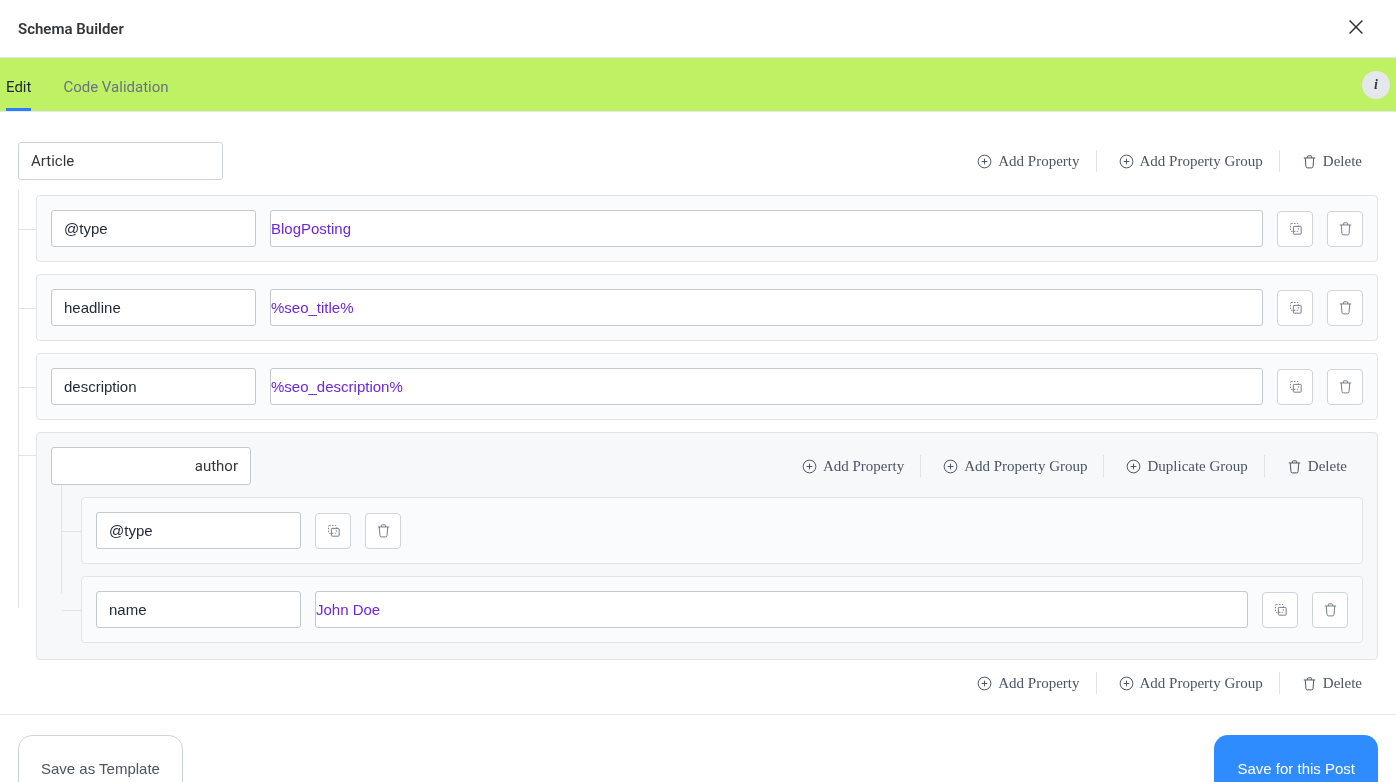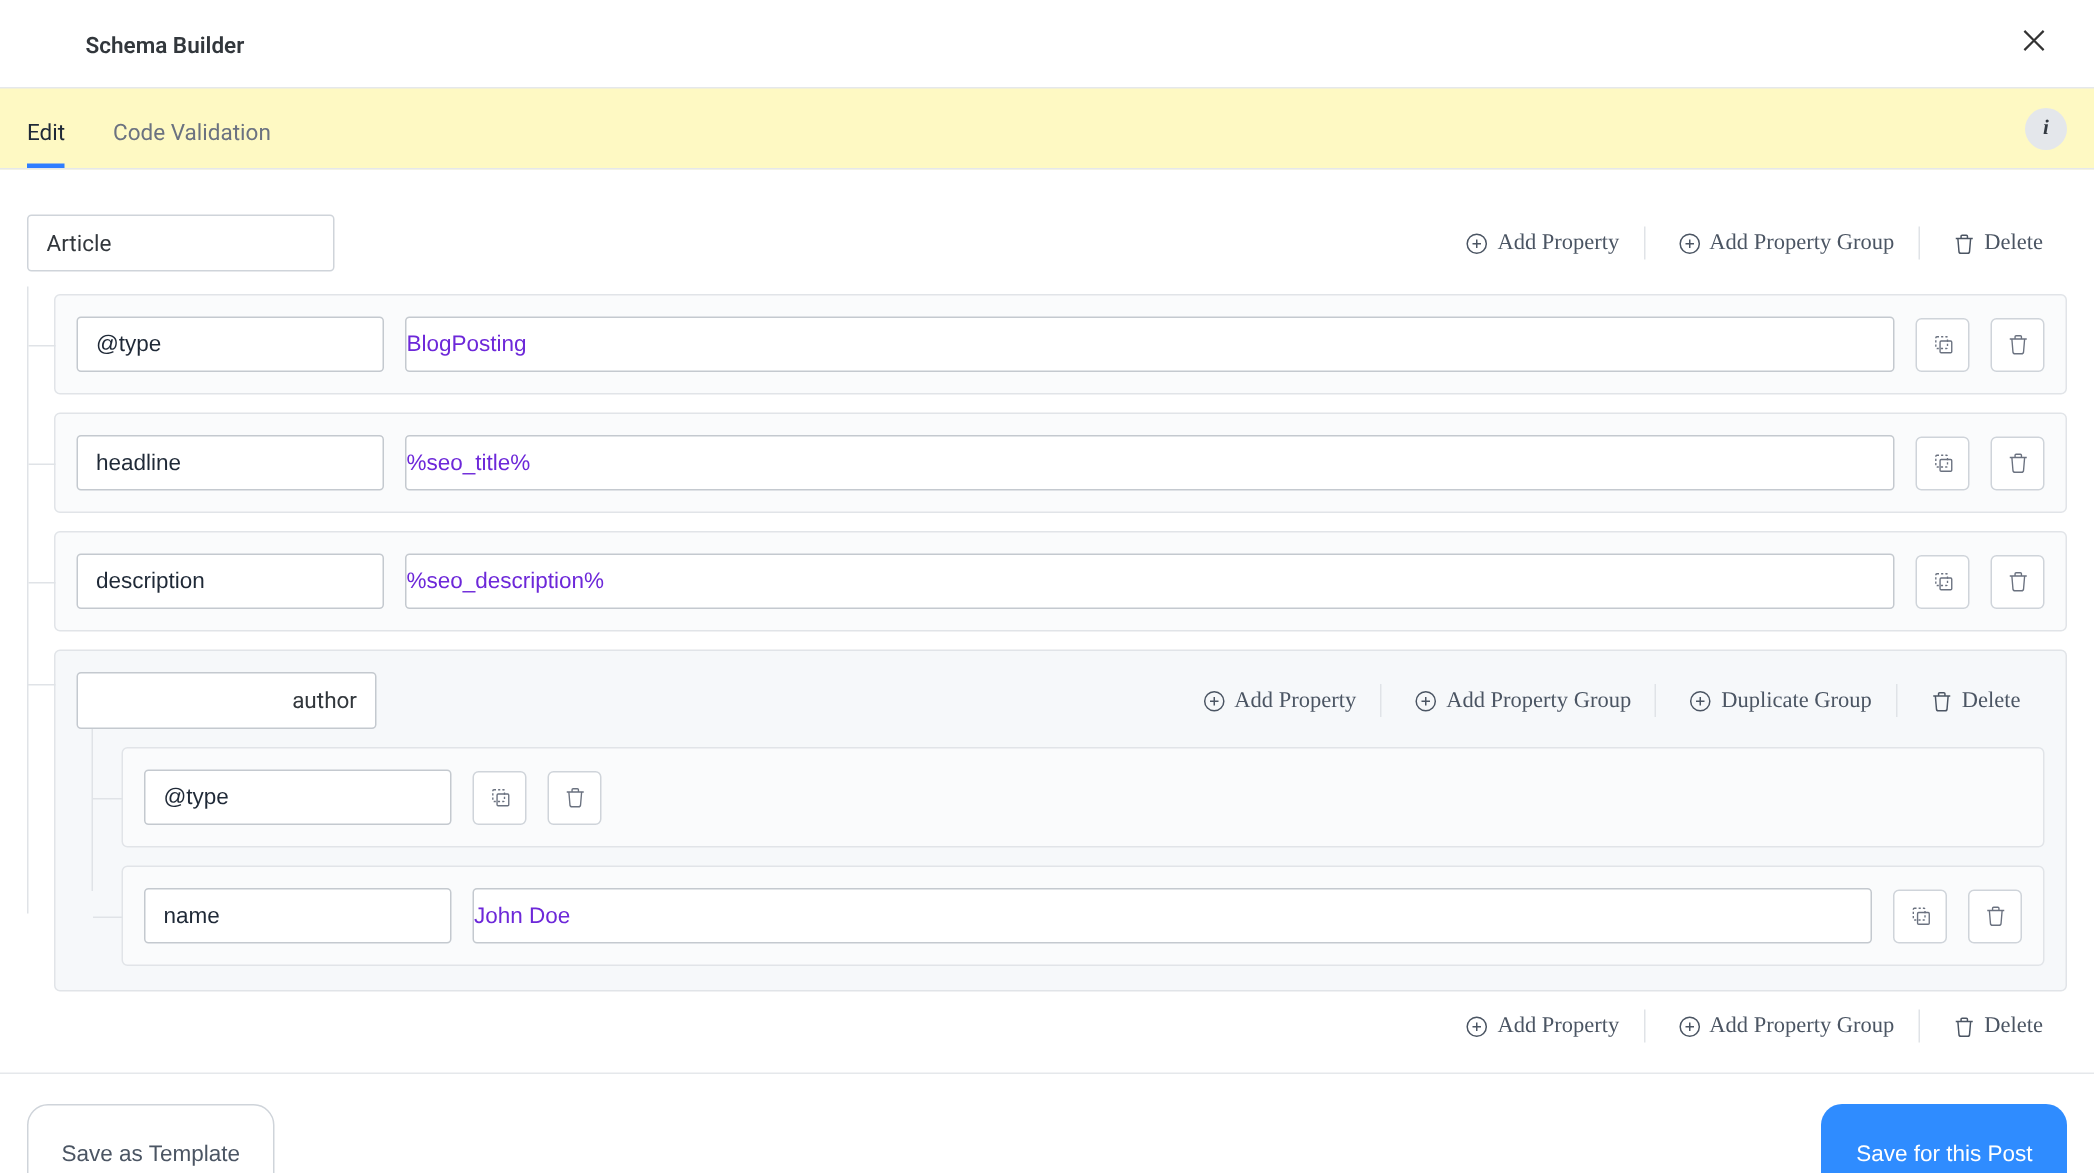--- a/index.html
+++ b/index.html
@@ -1,23 +1,23 @@
 <!DOCTYPE html>
 <html><head>
   <meta charset="utf-8">
   <style>
     * { box-sizing: border-box; margin: 0; padding: 0; }
     html { font-family: -apple-system, BlinkMacSystemFont, "Segoe UI", Roboto, sans-serif; }
     body { background: #fff; color: #32373c; }
 
-    .modal-header { display: flex; align-items: center; justify-content: space-between; padding: 16px 29px 14px 18px; border-bottom: 1px solid #e8eaed00; margin-left: 39px; }
+    .modal-header { display: flex; align-items: center; justify-content: space-between; padding: 16px 29px 14px 18px; border-bottom: 1px solid #e8eaed00; }
     .modal-title { font-weight: 600; font-size: 15px; }
     .close { font-size: 26px; line-height: 1; cursor: pointer; user-select: none; }
 
-    .tab-bar { display: flex; align-items: center; border-bottom: 1px solid #e5e8eb; padding: 0 18px; background: #fef9c3; border-top: 1px solid #e5e8eb; height: 55px; }
+    .tab-bar { display: flex; align-items: center; border-bottom: 1px solid #e5e8eb; padding: 0 6px; background: #bef264; border-top: 1px solid #e5e8eb; height: 55px; }
     .tabs { display: flex; gap: 32px; flex: 1; }
     .tab { padding: 18px 0 14px; font-size: 15px; color: #6b7280; cursor: pointer; position: relative; }
     .tab.active { color: #1f2937; }
     .tab.active::after { content: ""; position: absolute; left: 0; right: 0; bottom: -1px; height: 3px; background: #2f7eff; }
     .info-badge { width: 28px; height: 28px; border-radius: 50%; background: #e4e7eb; display: flex; align-items: center; justify-content: center; color: #333a42; font-style: italic; font-weight: 700; font-family: "Times New Roman", serif; font-size: 14px; cursor: pointer; }
 
     .canvas { padding: 30px 18px 20px; }
 
     .root-row { display: flex; align-items: center; gap: 20px; margin-bottom: 15px; }
     .root-label { border: 1px solid #cfd4da; border-radius: 3px; padding: 9px 12px; min-width: 205px; font-size: 15px; }

